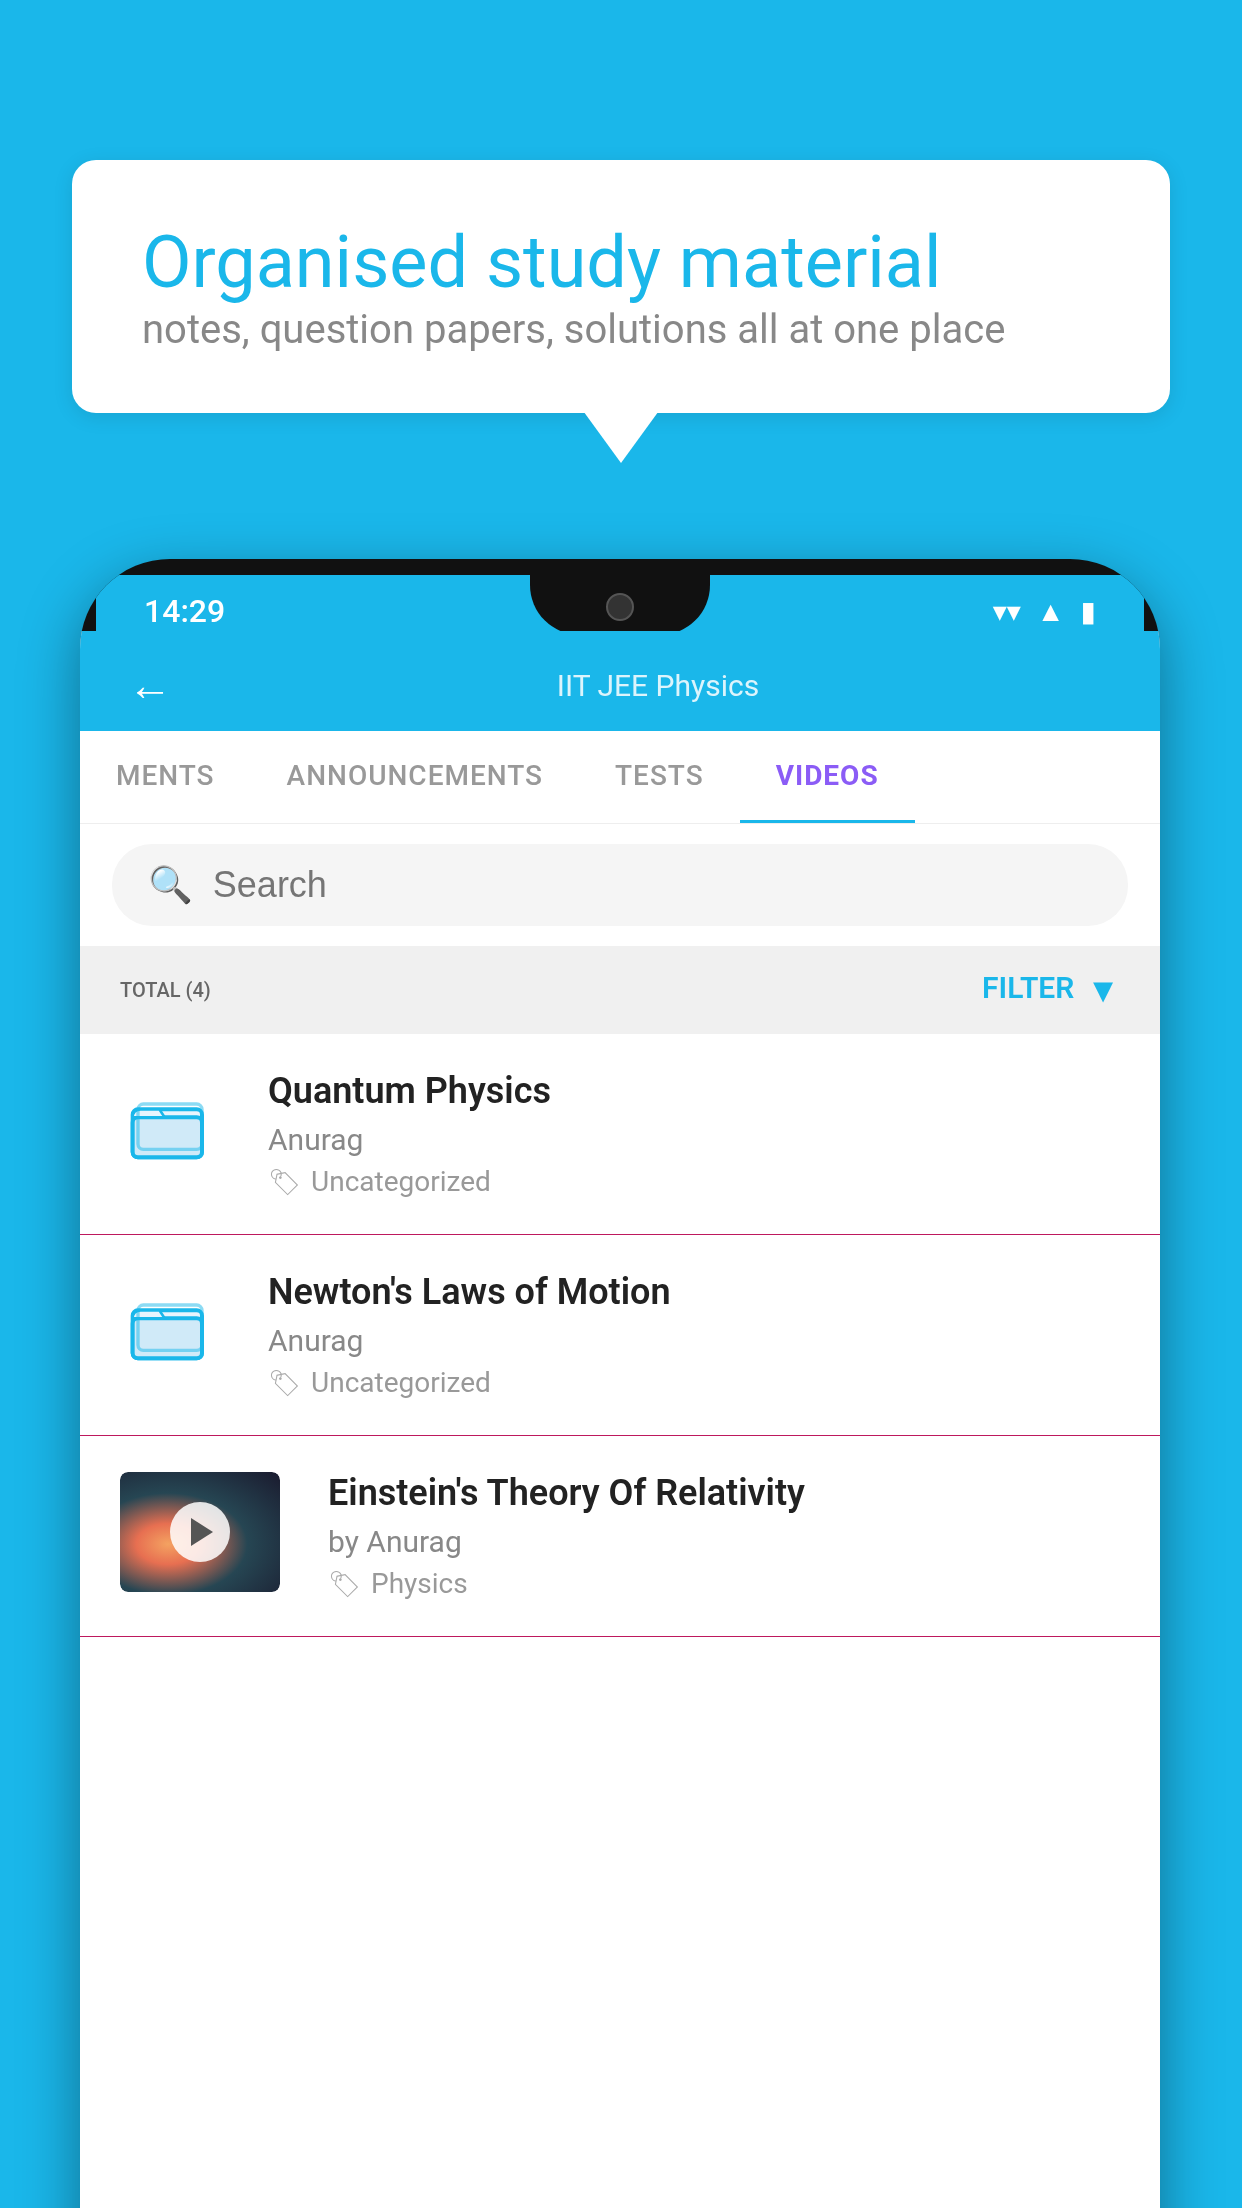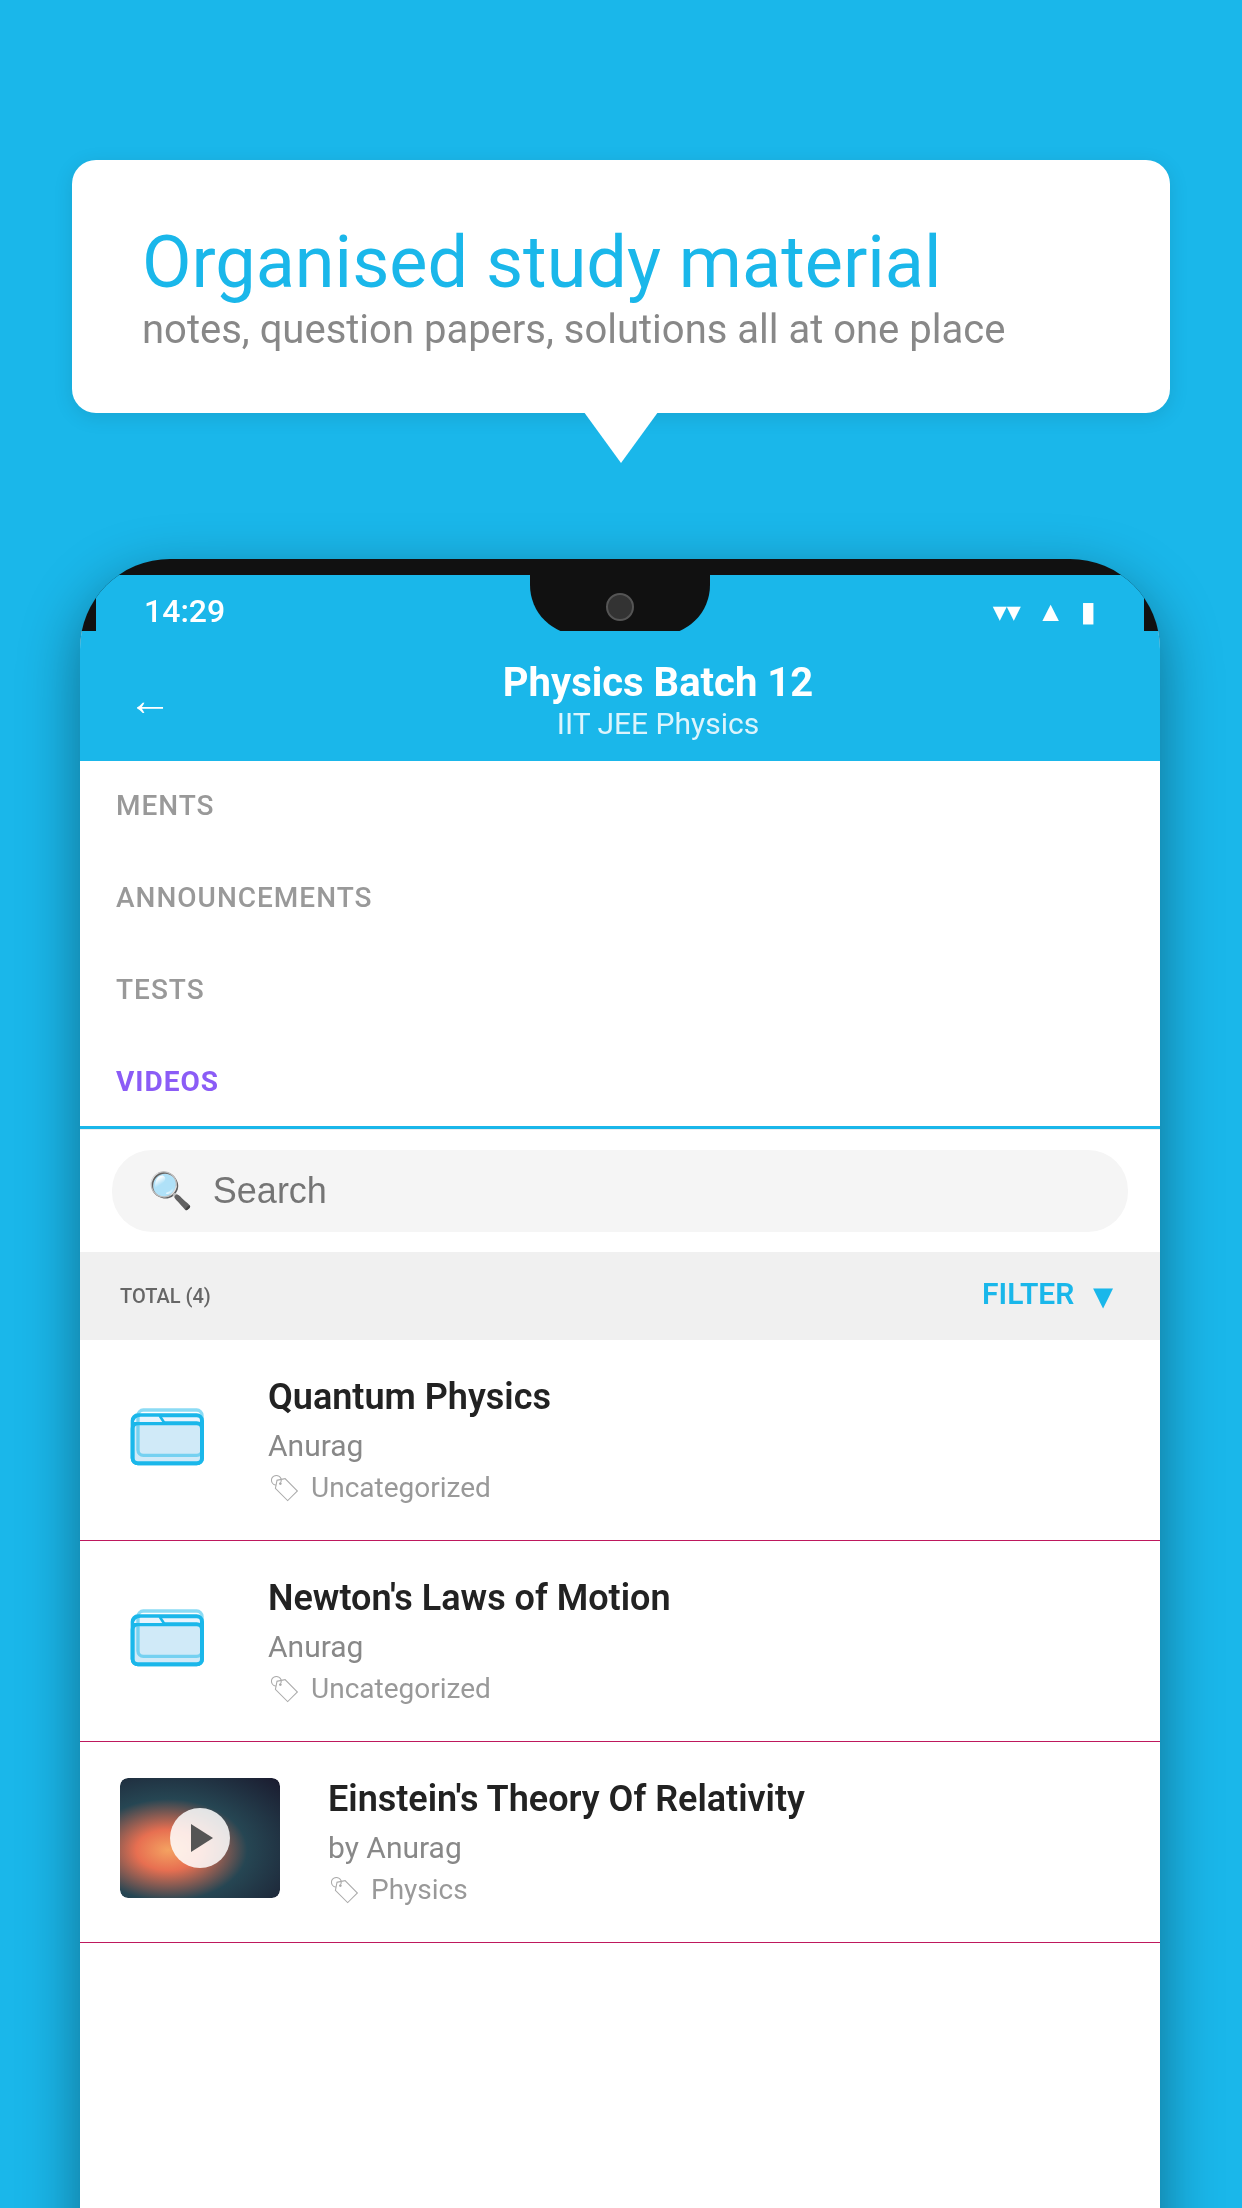--- a/index.html
+++ b/index.html
@@ -142,21 +142,20 @@
       color: rgba(255,255,255,0.85);
       font-size: 30px;
     }
 
     
     .tabs-bar {
       background: white;
       display: flex;
       border-bottom: 1px solid #eee;
       overflow-x: auto;
-      flex-direction: column;
     }
     .tab-item {
       padding: 28px 36px;
       font-size: 28px;
       font-weight: 500;
       color: #999;
       letter-spacing: 1px;
       white-space: nowrap;
       cursor: pointer;
       border-bottom: 3px solid transparent;
@@ -372,21 +371,20 @@
       <span class="status-icon">▲</span>
       <span class="status-icon">▮</span>
     </div>
   </div>
 
   <div class="phone-screen">
 
     <div class="app-header">
       <div class="back-arrow">←</div>
       <div class="header-title-block">
-        <div class="header-title">Physics Batch 12</div>
         <div class="header-subtitle">IIT JEE   Physics</div>
       </div>
     </div>
 
     <div class="tabs-bar">
       <div class="tab-item">MENTS</div>
       <div class="tab-item">ANNOUNCEMENTS</div>
       <div class="tab-item">TESTS</div>
       <div class="tab-item active">VIDEOS</div>
     </div>

